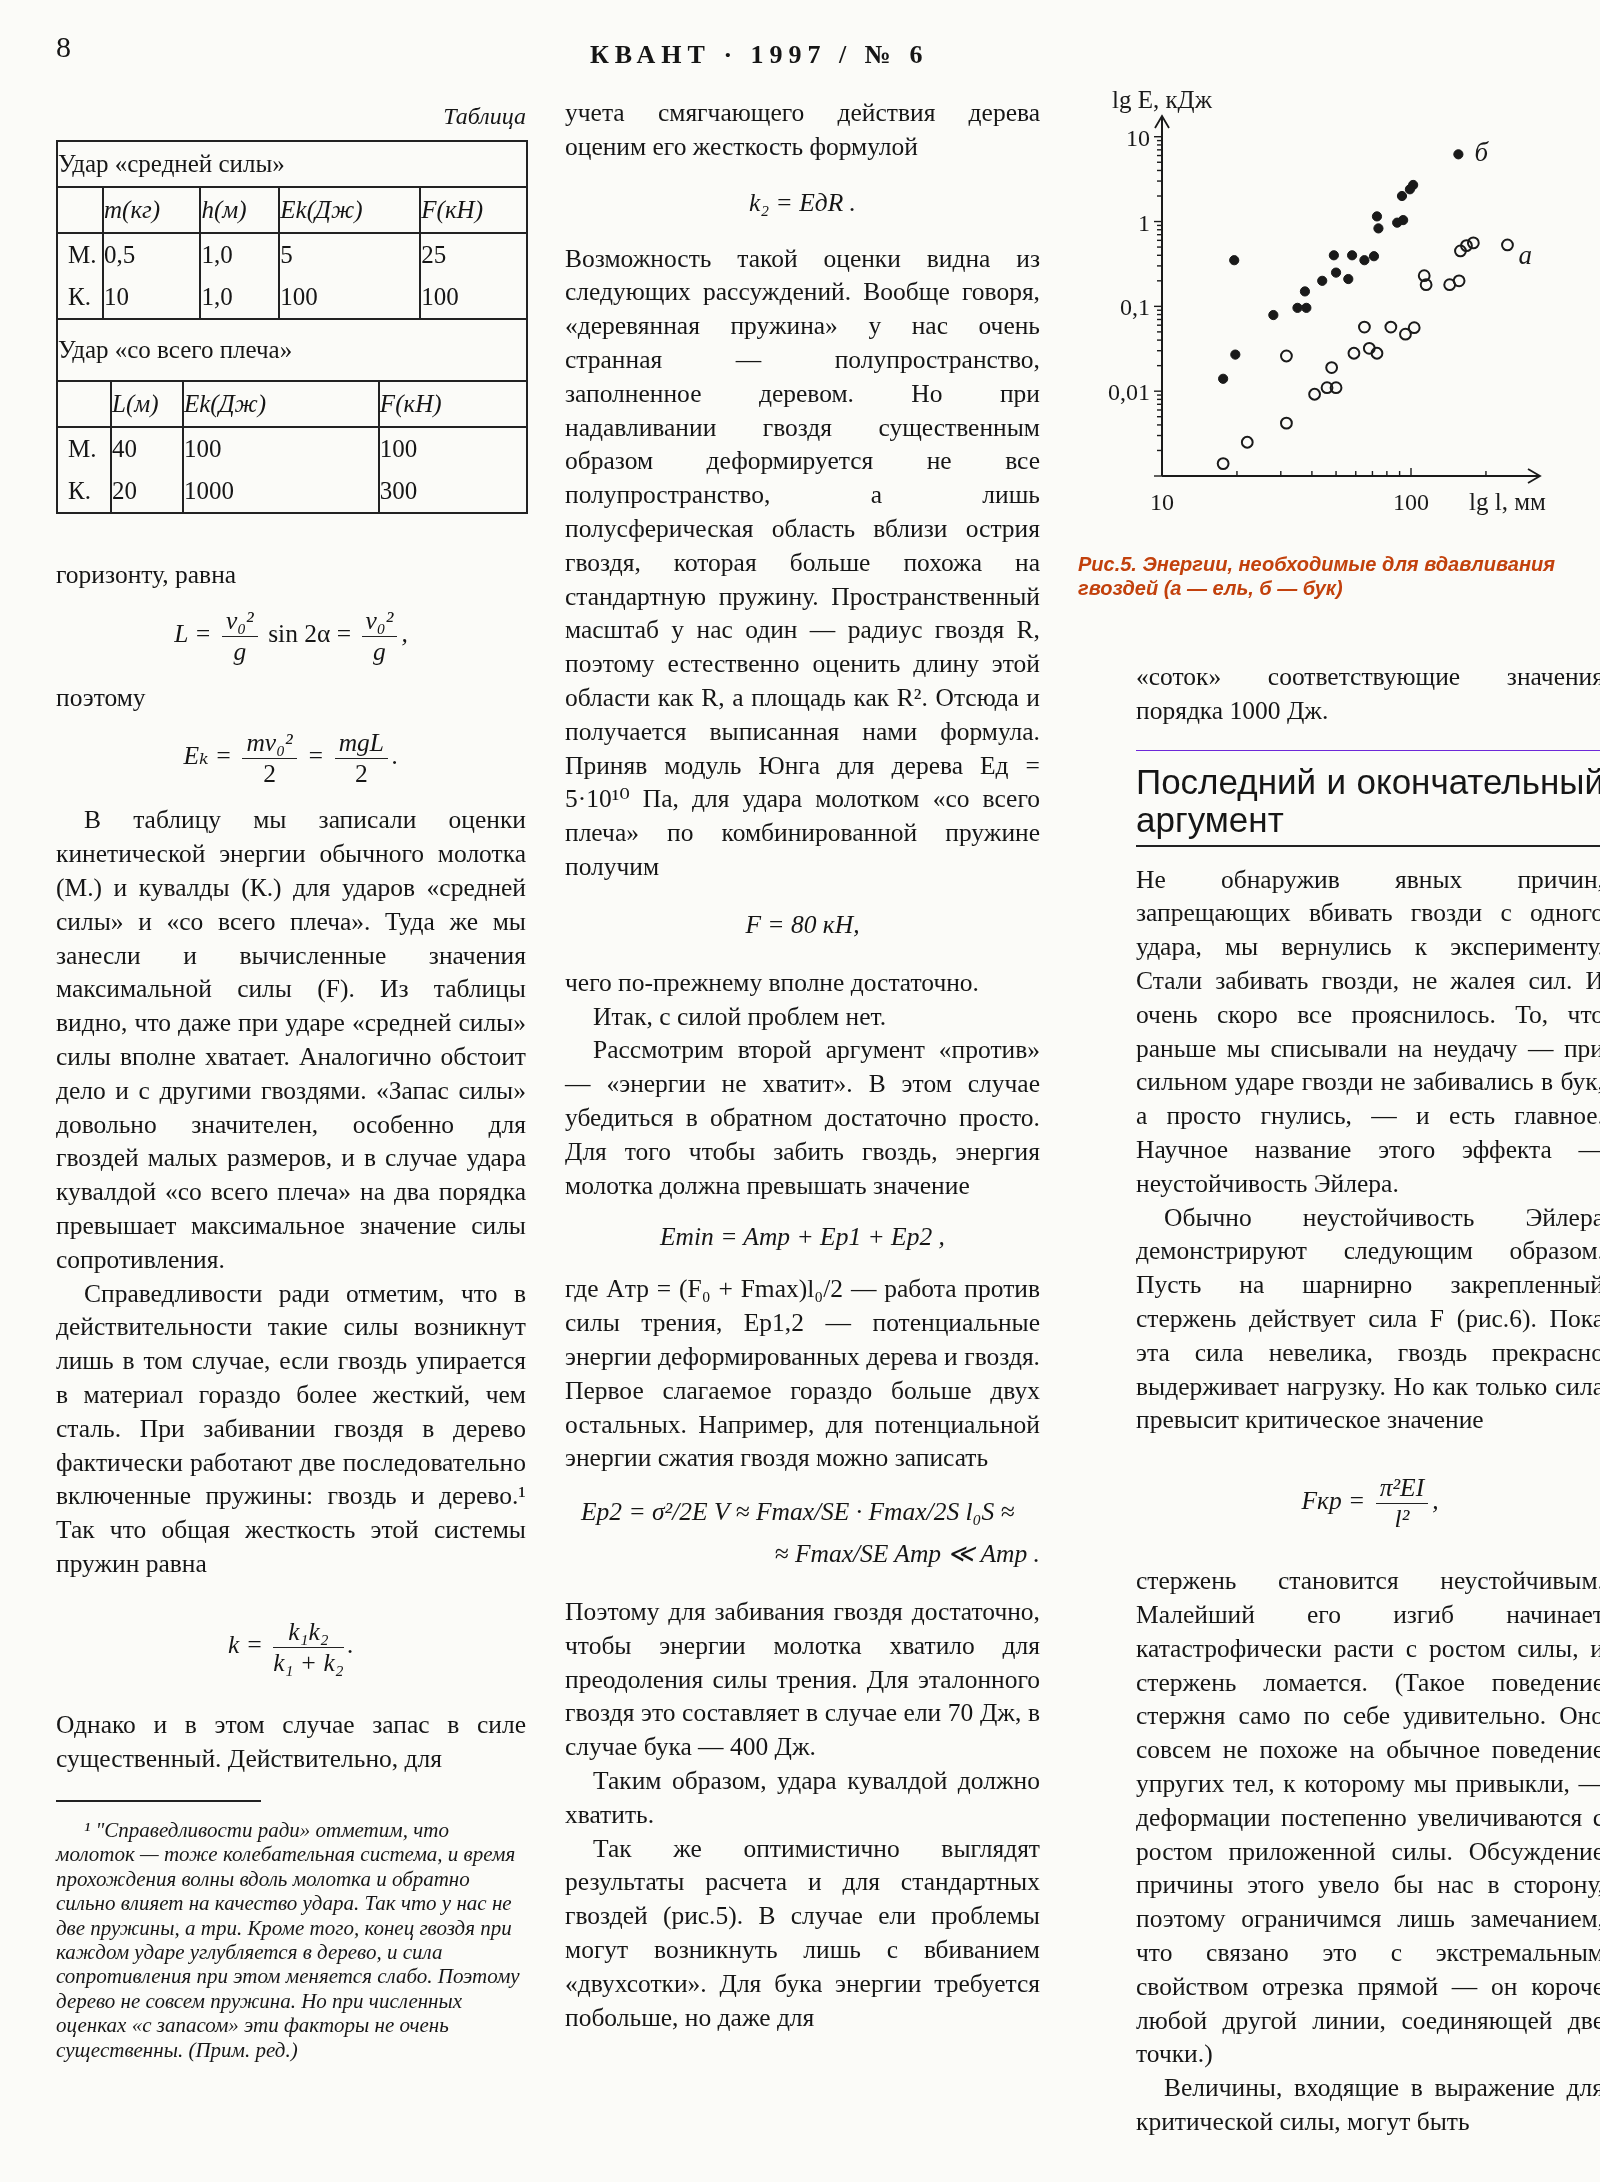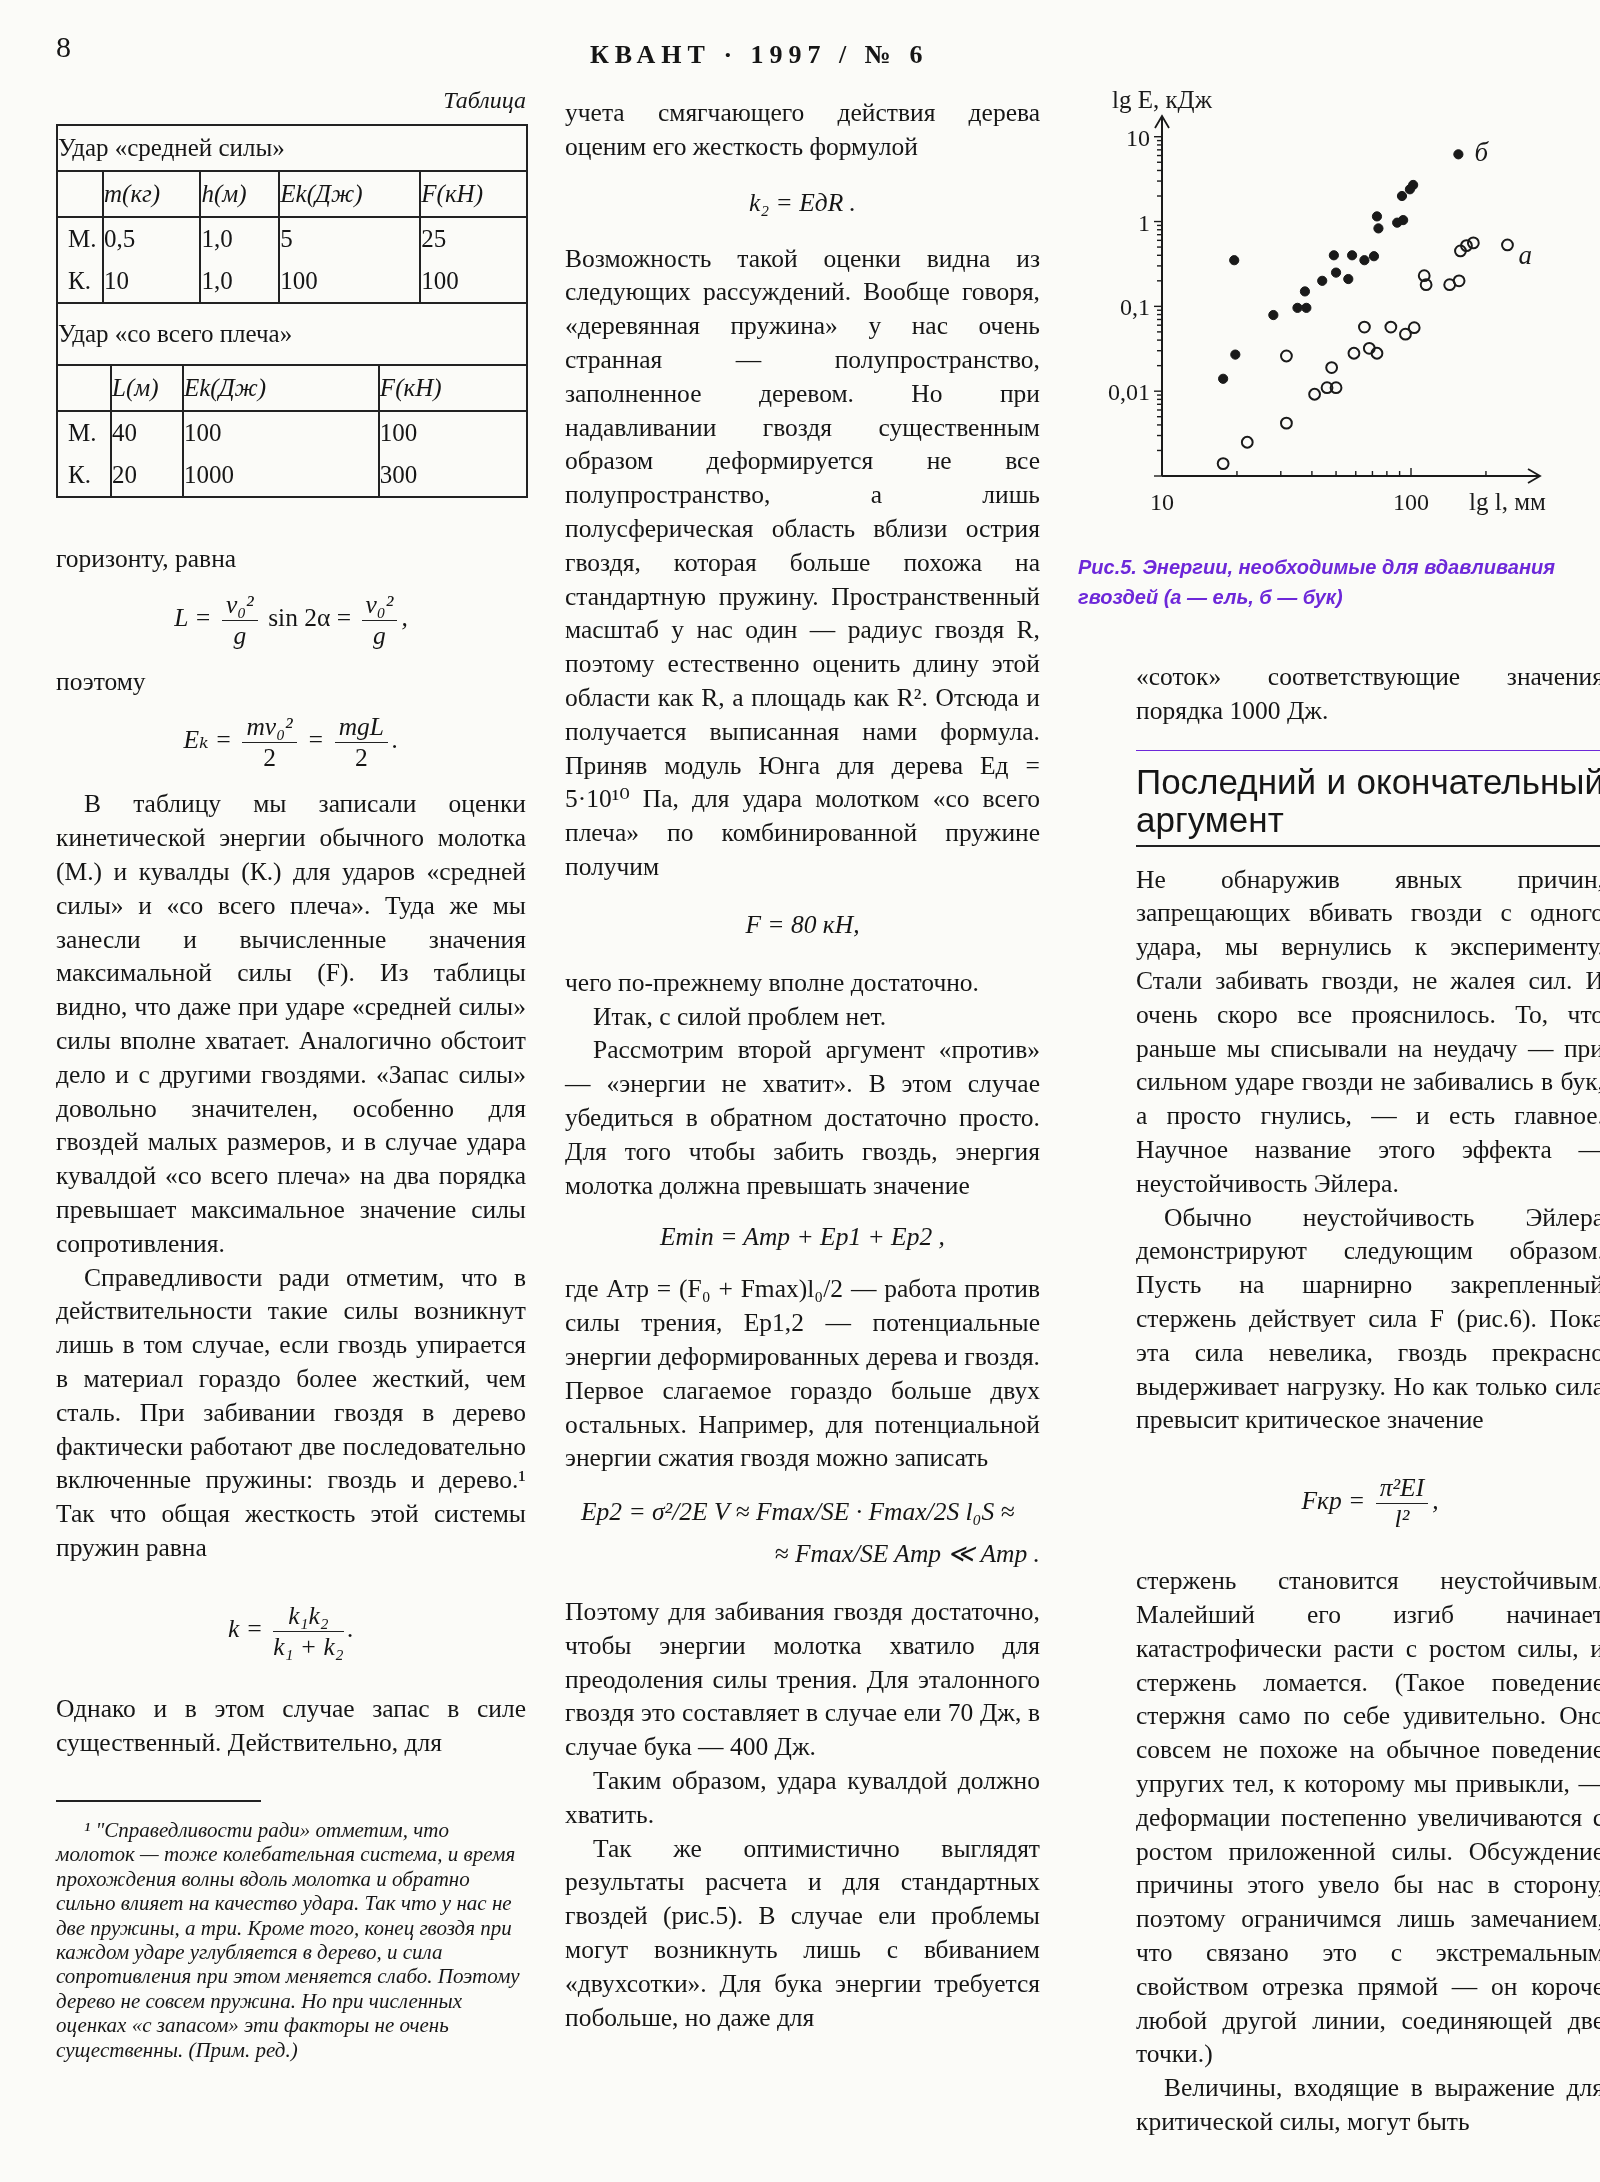--- a/index.html
+++ b/index.html
@@ -20,30 +20,30 @@
   table.t td.rowlab { border-right:2px solid #222; text-align:left; padding-left:10px; }
   .rowpair td { height:86px; line-height:42px; vertical-align:middle; }
   .formula { text-align:center; font-style:italic; margin:14px 0; line-height:34px; }
   .frac { display:inline-flex; flex-direction:column; vertical-align:middle; text-align:center; margin:0 4px; }
   .frac .num { border-bottom:1.6px solid #222; padding:0 4px; line-height:30px; }
   .frac .den { line-height:30px; }
   .up { font-style:normal; }
   .footnote { position:absolute; left:56px; top:1800px; width:470px; font-size:21px; line-height:24.4px; font-style:italic; }
   .footnote .rule { width:205px; border-top:2px solid #222; margin-bottom:16px; }
   .heading { font-family:"Liberation Sans","DejaVu Sans",sans-serif; font-size:35px; line-height:38px; border-top:1px solid #6d28d9; border-bottom:2px solid #222; padding:12px 0 6px 0; margin:22px 0 16px 0; }
-  .fig-caption { font-family:"Liberation Sans","DejaVu Sans",sans-serif; font-style:italic; font-weight:bold; font-size:20px; line-height:30px; color:#6d28d9; }
+  .fig-caption { font-family:"Liberation Sans","DejaVu Sans",sans-serif; font-style:italic; font-weight:bold; font-size:20px; line-height:24px; color:#c2410c; }
   svg text { font-family:"Liberation Serif","DejaVu Serif",serif; }
 </style>
 </head>
 <body>
 
 <div class="abs page-num">8</div>
 <div class="abs running-head">КВАНТ · 1997 / № 6</div>
 
-<div class="col col1" style="top:84px;">
+<div class="col col1" style="top:100px;">
   <div class="caption-right">Таблица</div>
   <table class="t">
     <tbody>
         <tr>
           <td colspan="5">Удар «средней силы»</td>
         </tr>
     <tr>
       <td style="width:44px;"></td>
       <td style="font-style:italic;">m(кг)</td>
       <td style="font-style:italic;">h(м)</td>

